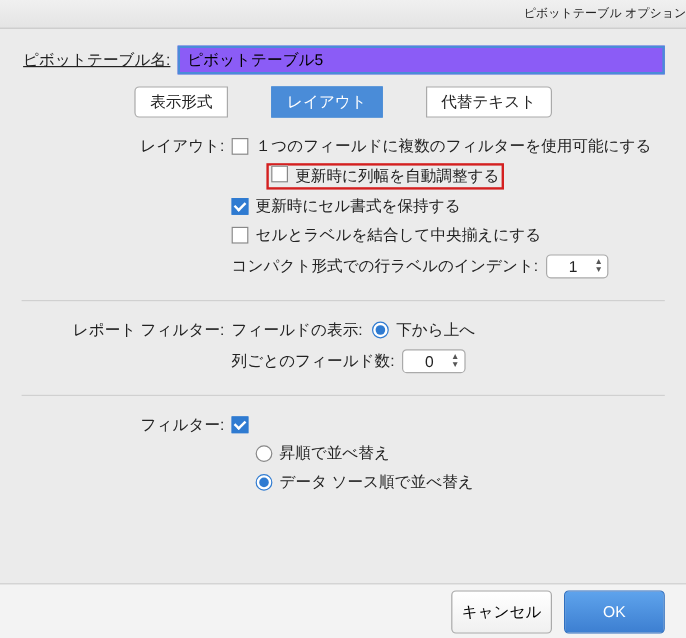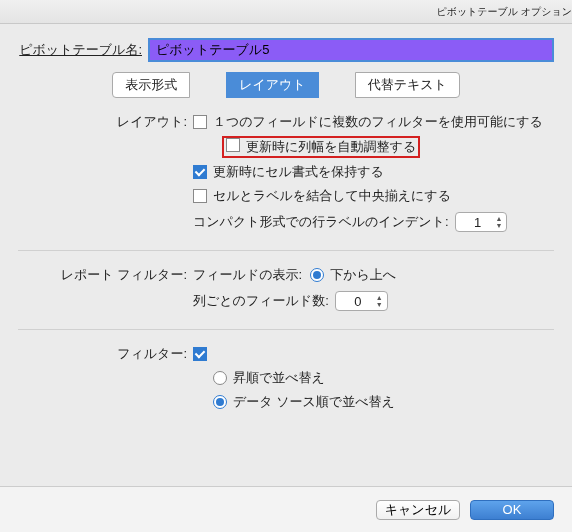--- a/index.html
+++ b/index.html
@@ -72,21 +72,21 @@
   font-size: 7px; line-height: 7px; color: #555;
 }
 .divider { border: none; border-top: 1px solid #d0d0d0; margin: 10px 0 14px 0; }
 .footer {
   position: absolute; bottom: 0; left: 0; right: 0;
   height: 46px; background: #f3f3f3; border-top: 1px solid #ccc;
   display: flex; justify-content: flex-end; align-items: center;
   padding-right: 18px; gap: 10px;
 }
 .btn {
-  min-width: 84px; height: 20px; border-radius: 4px;
+  min-width: 84px; height: 36px; border-radius: 4px;
   border: 1px solid #aaa; background: linear-gradient(#fff,#f0f0f0);
   font-size: 13px; cursor: default;
 }
 .btn.primary {
   background: linear-gradient(#5ea3ec,#3d7fd1);
   border-color: #2f6fbf; color: #fff;
 }
 .indent { margin-left: 20px; }
 </style>
 </head>

